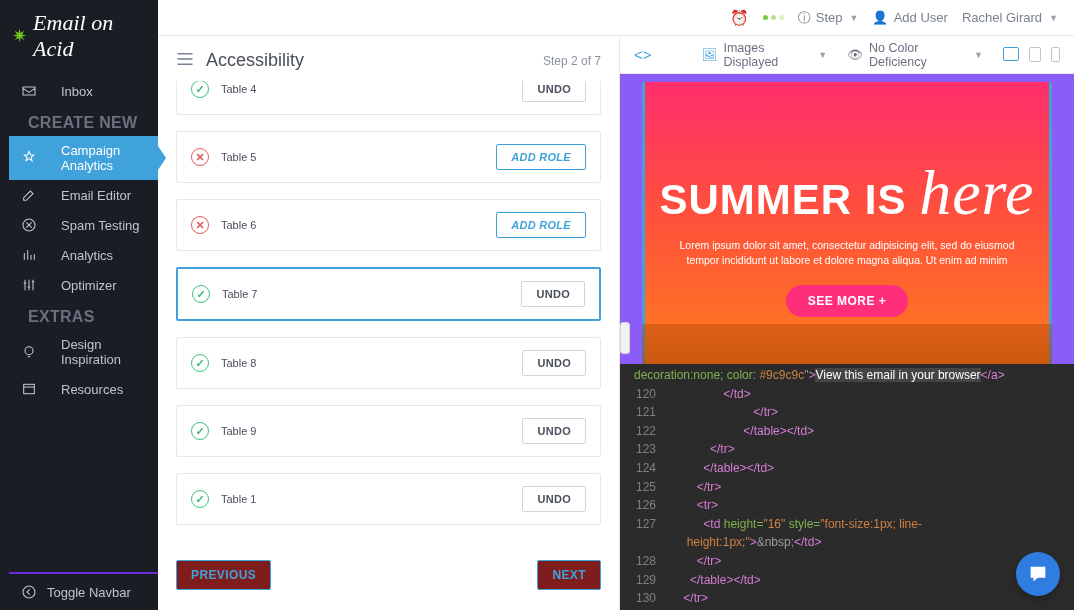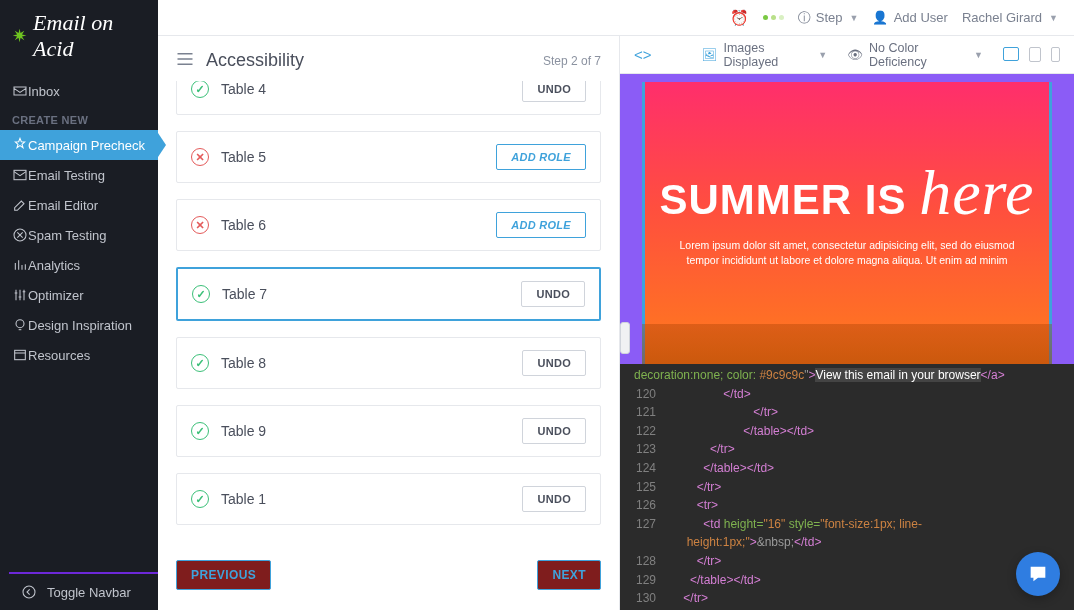--- a/index.html
+++ b/index.html
@@ -4,22 +4,22 @@
 <style>
 * { margin: 0; padding: 0; box-sizing: border-box; font-family: -apple-system, BlinkMacSystemFont, "Segoe UI", Arial, sans-serif; }
 html, body { width: 1074px; height: 610px; overflow: hidden; background: #fff; }
 .app { display: flex; width: 100%; height: 100%; }
 
 
 .sidebar { width: 158px; background: #1a1d24; color: #b8bcc4; display: flex; flex-direction: column; font-size: 13px; position: relative; }
 .logo { padding: 10px 12px 14px; display: flex; align-items: center; gap: 6px; }
 .logo-splat { color: #6fc421; font-size: 18px; }
 .logo-text { font-family: "Brush Script MT", cursive; color: #fff; font-size: 22px; font-style: italic; }
-.sb-item { display: flex; align-items: center; gap: 0; padding: 7px 12px; cursor: pointer; color: #c0c4cc; }
-.sb-section { padding: 8px 12px 4px; font-size: 11px; color: #6a7080; font-weight: 600; letter-spacing: 0.3px; }
+.sb-item { display: flex; align-items: center; gap: 24px; padding: 7px 12px; cursor: pointer; color: #c0c4cc; margin-left: 9px; }
+.sb-section { padding: 8px 12px 4px; font-size: 16px; color: #6a7080; font-weight: 600; letter-spacing: 0.3px; margin-left: 16px; }
 .sb-item.active { background: #3fa2db; color: #fff; position: relative; }
 .sb-item.active::after { content: ""; position: absolute; right: -8px; top: 50%; transform: translateY(-50%); border-top: 12px solid transparent; border-bottom: 12px solid transparent; border-left: 8px solid #3fa2db; }
 .sb-icon { width: 16px; height: 16px; flex-shrink: 0; display: flex; align-items: center; justify-content: center; }
 .sb-icon svg { width: 16px; height: 16px; stroke: currentColor; fill: none; stroke-width: 1.6; }
 .sb-footer { margin-top: auto; border-top: 2px solid #6d28d9; margin-left: 9px; }
 .toggle-btn { display: flex; align-items: center; gap: 10px; padding: 10px 12px; cursor: pointer; color: #c0c4cc; }
 
 
 .main { flex: 1; display: flex; flex-direction: column; background: #fff; min-width: 0; }
 .topbar { height: 36px; border-bottom: 1px solid #e6e8ec; display: flex; align-items: center; justify-content: flex-end; gap: 14px; padding: 0 16px; color: #7a8190; font-size: 13px; }
@@ -39,21 +39,21 @@
 .center-title { font-size: 18px; color: #4a4f5c; font-weight: 400; }
 .step-ind { margin-left: auto; font-size: 12px; color: #8b92a0; }
 .rows-wrap { flex: 1; overflow: hidden; padding: 0 18px; }
 .rows-inner { display:flex; flex-direction:column; gap:16px; margin-top:-18px;}
 .row { border: 1px solid #e6e8ec; border-radius: 2px; display: flex; align-items: center; padding: 12px 14px; gap: 12px; background: #fff; }
 .row.selected { border: 2px solid #3fa2db; }
 .status-ic { width: 18px; height: 18px; border-radius: 50%; display: flex; align-items: center; justify-content: center; }
 .status-ic.ok { border: 1.6px solid #3cc079; color: #3cc079; }
 .status-ic.bad { border: 1.6px solid #e45b5b; color: #e45b5b; }
 .status-ic span { font-size: 11px; line-height: 1; font-weight: 700; }
-.row-label { font-size: 14px; color: #4a4f5c; }
+.row-label { font-size: 11px; color: #4a4f5c; }
 .row-btn { margin-left: auto; border: 1px solid #d0d4db; background: #fff; color: #4a4f5c; font-size: 11px; padding: 6px 14px; border-radius: 2px; cursor: pointer; font-weight: 600; letter-spacing: 0.3px; }
 .row-btn.primary { border-color: #3fa2db; color: #3fa2db; font-style: italic; }
 .center-foot { display: flex; justify-content: space-between; padding: 12px 18px 20px; border-top: 0; }
 .nav-btn { border: 1.5px solid #3fa2db; background: #7f1d1d; color: #3fa2db; font-size: 12px; font-weight: 700; padding: 7px 14px; border-radius: 2px; cursor: pointer; letter-spacing: 0.4px; }
 
 
 .right { flex: 1; display: flex; flex-direction: column; min-width: 0; }
 .right-bar { height: 38px; display: flex; align-items: center; padding: 0 14px; gap: 20px; font-size: 12.5px; color: #6a7080; border-bottom: 1px solid #e6e8ec; }
 .rb-left { color: #3fa2db; font-size: 15px; }
 .rb-item { display: flex; align-items: center; gap: 6px; cursor: pointer; }
@@ -105,30 +105,21 @@
         </span>
       <span>Inbox</span>
     </div>
     <div class="sb-section">CREATE NEW</div>
     <div class="sb-item active">
       <span class="sb-icon">
           <svg viewBox="0 0 24 24">
             <path d="M12 2l2 5 5 .5-4 3.5 1.5 5L12 13l-4.5 3 1.5-5-4-3.5 5-.5z"></path>
           </svg>
         </span>
-      <span>Campaign Precheck</span>
-    </div>
-    <div class="sb-item">
-      <span class="sb-icon">
-          <svg viewBox="0 0 24 24">
-            <rect x="3" y="5" width="18" height="14"></rect>
-            <path d="M3 7l9 6 9-6"></path>
-          </svg>
-        </span>
-      <span>Email Testing</span>
+      <span>Campaign Analytics</span>
     </div>
     <div class="sb-item">
       <span class="sb-icon">
           <svg viewBox="0 0 24 24">
             <path d="M4 20h4l10-10-4-4L4 16z"></path>
           </svg>
         </span>
       <span>Email Editor</span>
     </div>
     <div class="sb-item">
@@ -149,20 +140,21 @@
       <span>Analytics</span>
     </div>
     <div class="sb-item">
       <span class="sb-icon">
           <svg viewBox="0 0 24 24">
             <path d="M6 4v16M12 4v16M18 4v16M4 9h4M10 15h4M16 7h4"></path>
           </svg>
         </span>
       <span>Optimizer</span>
     </div>
+    <div class="sb-section">EXTRAS</div>
     <div class="sb-item">
       <span class="sb-icon">
           <svg viewBox="0 0 24 24">
             <circle cx="12" cy="10" r="6"></circle>
             <path d="M10 19h4"></path>
           </svg>
         </span>
       <span>Design Inspiration</span>
     </div>
     <div class="sb-item">
@@ -301,20 +293,21 @@
           </span>
         </div>
 
         <div class="preview-stack">
           <div class="preview">
             <div class="email-canvas">
               <div class="hero-title">
                 <span>SUMMER IS </span><span class="script">here</span>
               </div>
               <div class="hero-sub">Lorem ipsum dolor sit amet, consectetur adipisicing elit, sed do eiusmod tempor incididunt ut labore et dolore magna aliqua. Ut enim ad minim</div>
+              <span class="cta">SEE MORE   +</span>
               <div class="sea"></div>
             </div>
             <div class="slider-handle"></div>
           </div>
 
           <div class="codepane" id="codepane"><div style="padding-left:8px;"><span class="t-attr">decoration:none; </span><span class="t-attr">color: </span><span class="t-str">#9c9c9c</span><span class="t-txt">"</span><span class="t-tag">&gt;</span><span class="t-hi">View this email in your browser</span><span class="t-tag">&lt;/a&gt;</span></div><div><span class="ln">120</span>                <span class="t-tag">&lt;/td&gt;</span></div><div><span class="ln">121</span>                         <span class="t-tag">&lt;/tr&gt;</span></div><div><span class="ln">122</span>                      <span class="t-tag">&lt;/table&gt;&lt;/td&gt;</span></div><div><span class="ln">123</span>            <span class="t-tag">&lt;/tr&gt;</span></div><div><span class="ln">124</span>          <span class="t-tag">&lt;/table&gt;&lt;/td&gt;</span></div><div><span class="ln">125</span>        <span class="t-tag">&lt;/tr&gt;</span></div><div><span class="ln">126</span>        <span class="t-tag">&lt;tr&gt;</span></div><div><span class="ln">127</span>          <span class="t-tag">&lt;td</span> <span class="t-attr">height=</span><span class="t-str">"16"</span> <span class="t-attr">style=</span><span class="t-str">"font-size:1px; line-</span></div><div><span class="ln"></span>     <span class="t-str">height:1px;"</span><span class="t-tag">&gt;</span><span class="t-txt">&amp;nbsp;</span><span class="t-tag">&lt;/td&gt;</span></div><div><span class="ln">128</span>        <span class="t-tag">&lt;/tr&gt;</span></div><div><span class="ln">129</span>      <span class="t-tag">&lt;/table&gt;&lt;/td&gt;</span></div><div><span class="ln">130</span>    <span class="t-tag">&lt;/tr&gt;</span></div><div><span class="ln">131</span>    <span class="t-cmt">&lt;!--//Pre_Header--&gt;</span></div></div>
 
           <div class="chat-bubble">
             <svg viewBox="0 0 24 24">
                 <path d="M4 4h16v12H12l-5 4v-4H4z"></path>

